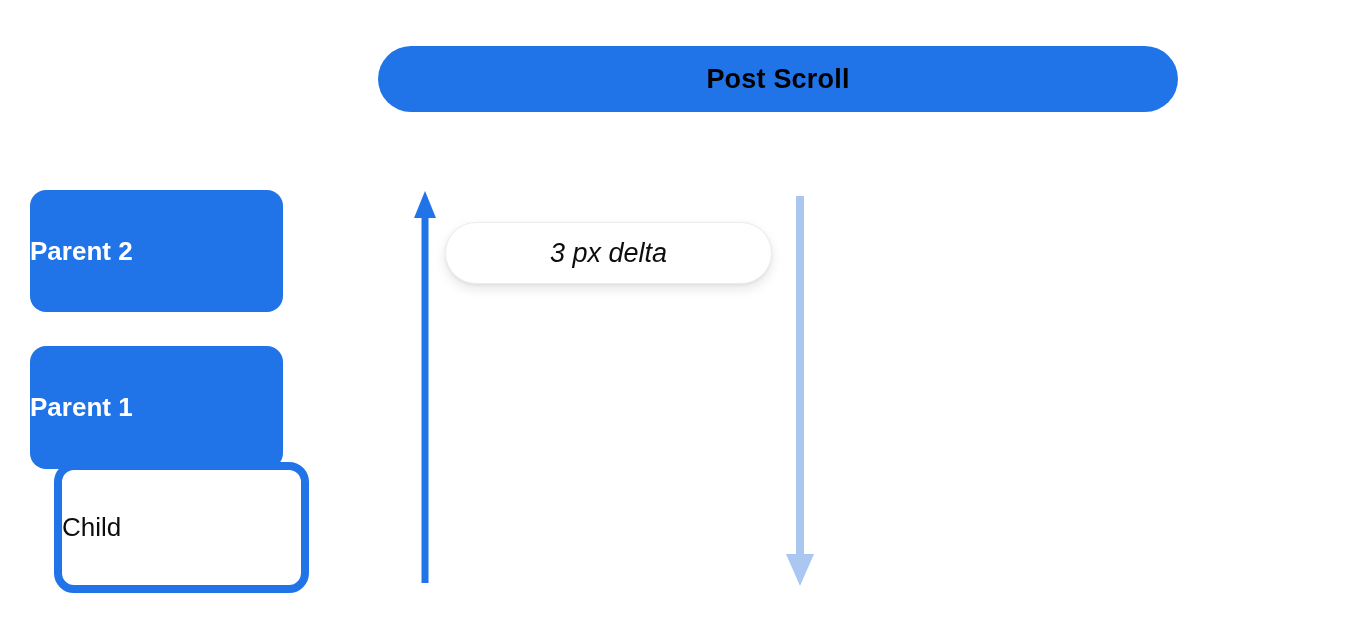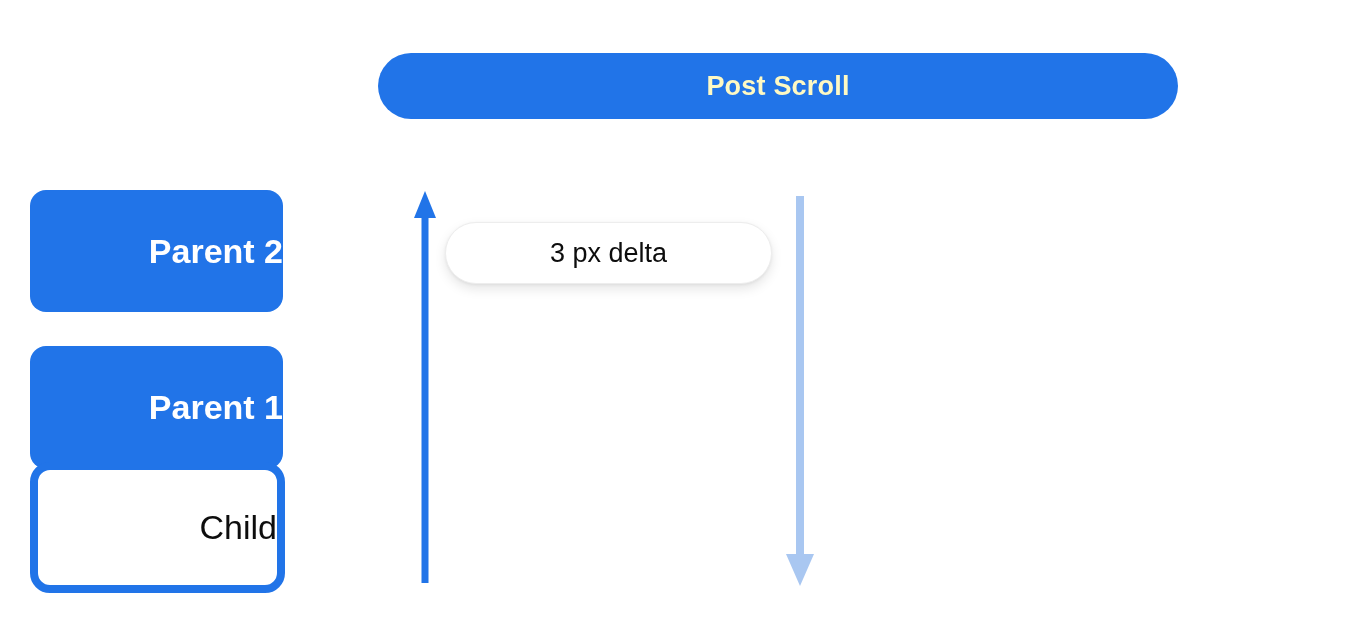--- a/index.html
+++ b/index.html
@@ -17,76 +17,77 @@
   }
   .pill {
     position: absolute;
     display: flex;
     align-items: center;
     justify-content: center;
     box-sizing: border-box;
   }
   .pill-blue {
     background: var(--primary-blue, #2174e8);
-    color: #fef9c3;
+    color: #000000;
     font-weight: 700;
-    margin-top: 7px;
   }
   
   .post-scroll {
     left: 378px;
     top: 46px;
     width: 800px;
     height: 66px;
     border-radius: 33px;
     font-size: 27px;
     letter-spacing: 0.2px;
   }
   
   .stack-box {
     position: absolute;
     left: 30px;
     width: 253px;
     display: flex;
     align-items: center;
-    justify-content: flex-end;
+    justify-content: flex-start;
     box-sizing: border-box;
-    font-size: 34px;
+    font-size: 26px;
   }
   .box-filled {
     background: var(--primary-blue, #2174e8);
     color: #ffffff;
     font-weight: 700;
     border-radius: 16px;
   }
   .box-parent-2 { top: 190px; height: 122px; }
   .box-parent-1 { top: 346px; height: 123px; }
   .box-outlined {
     top: 462px;
     height: 131px;
     width: 255px;
     background: #ffffff;
     border: 8px solid var(--primary-blue, #2174e8);
     border-radius: 20px;
     color: var(--text-black, #0d0d0d);
     font-weight: 500;
+    margin-left: 24px;
   }
   
   .delta-pill {
     left: 445px;
     top: 222px;
     width: 327px;
     height: 62px;
     border-radius: 31px;
     background: #ffffff;
     border: 1px solid var(--pill-border, #ededed);
     box-shadow: 0 5px 12px rgba(0,0,0,0.10), 0 1px 3px rgba(0,0,0,0.06);
     color: var(--text-black, #0d0d0d);
     font-weight: 500;
     font-size: 27px;
+    font-style: italic;
   }
   .dispatch-pill {
     left: 445px;
     top: 497px;
     width: 330px;
     height: 61px;
     border-radius: 31px;
     font-size: 27px;
   }
   

